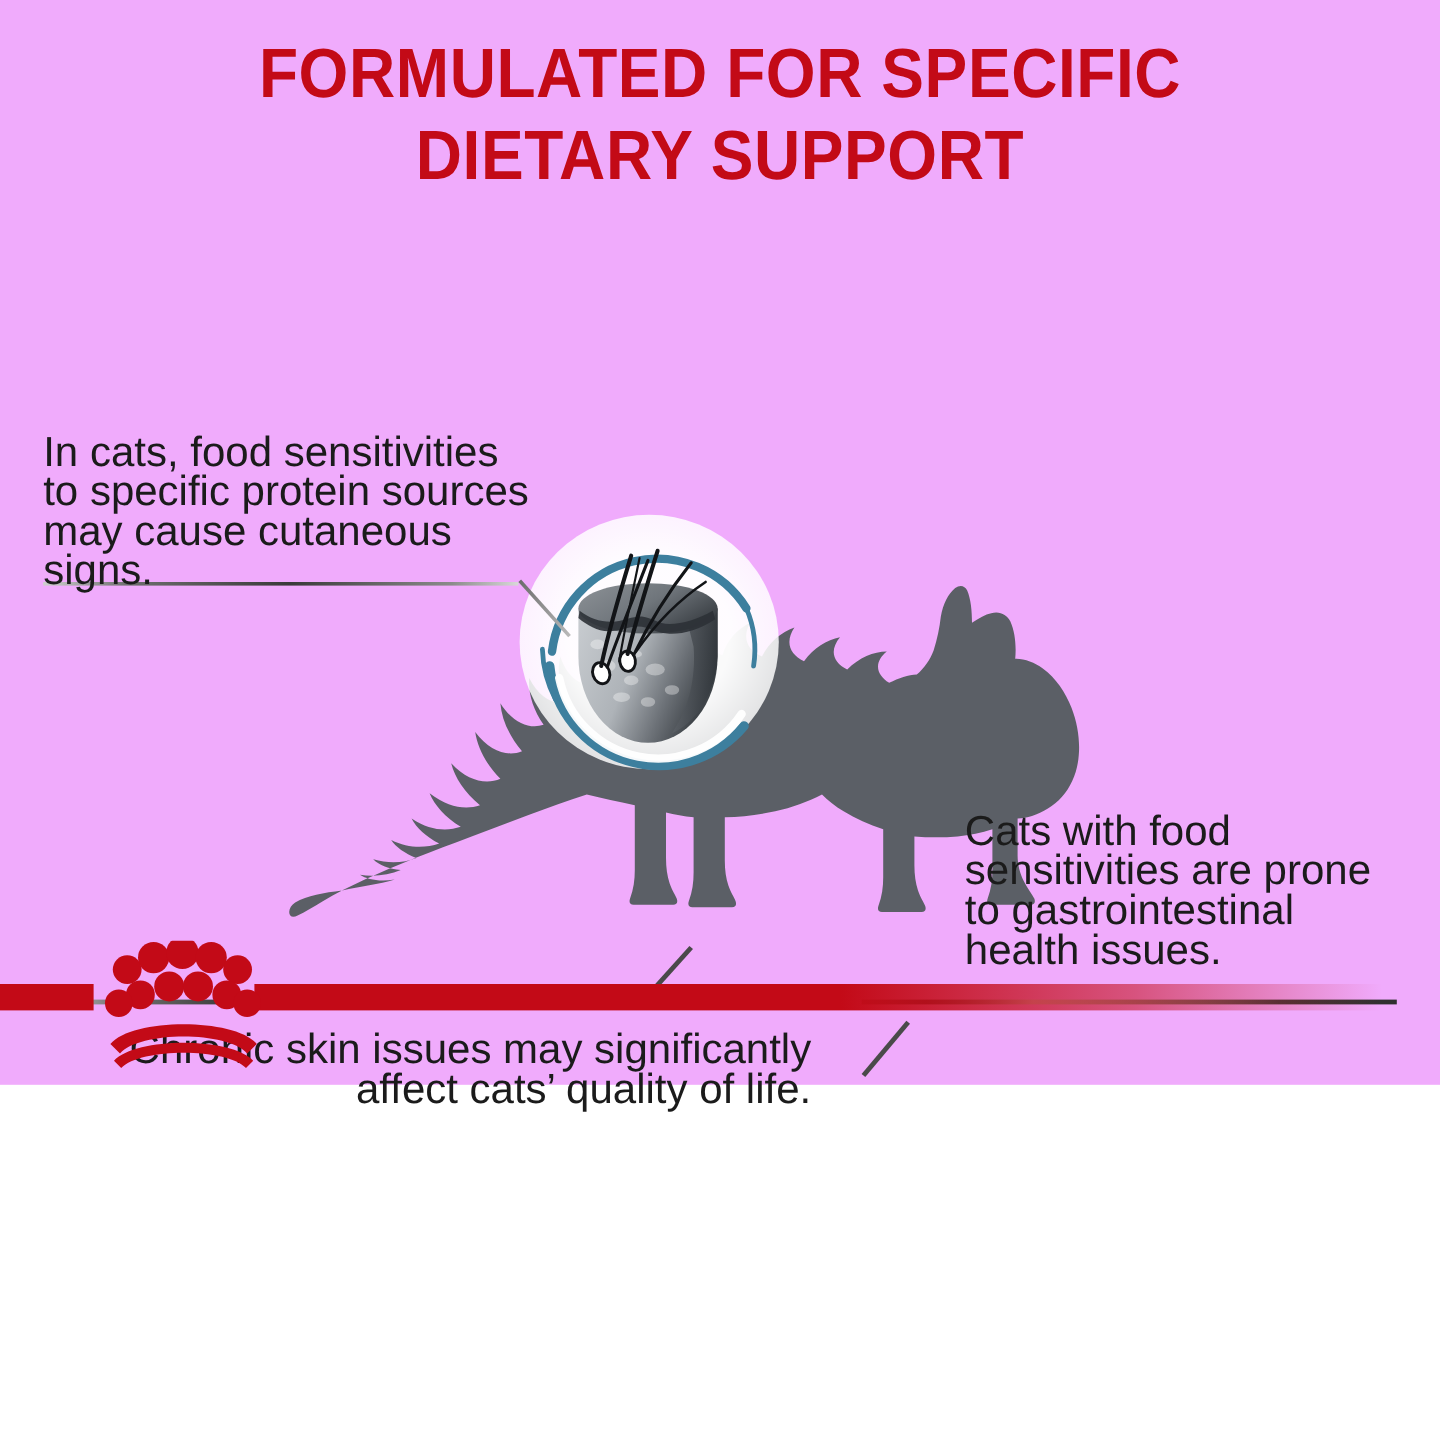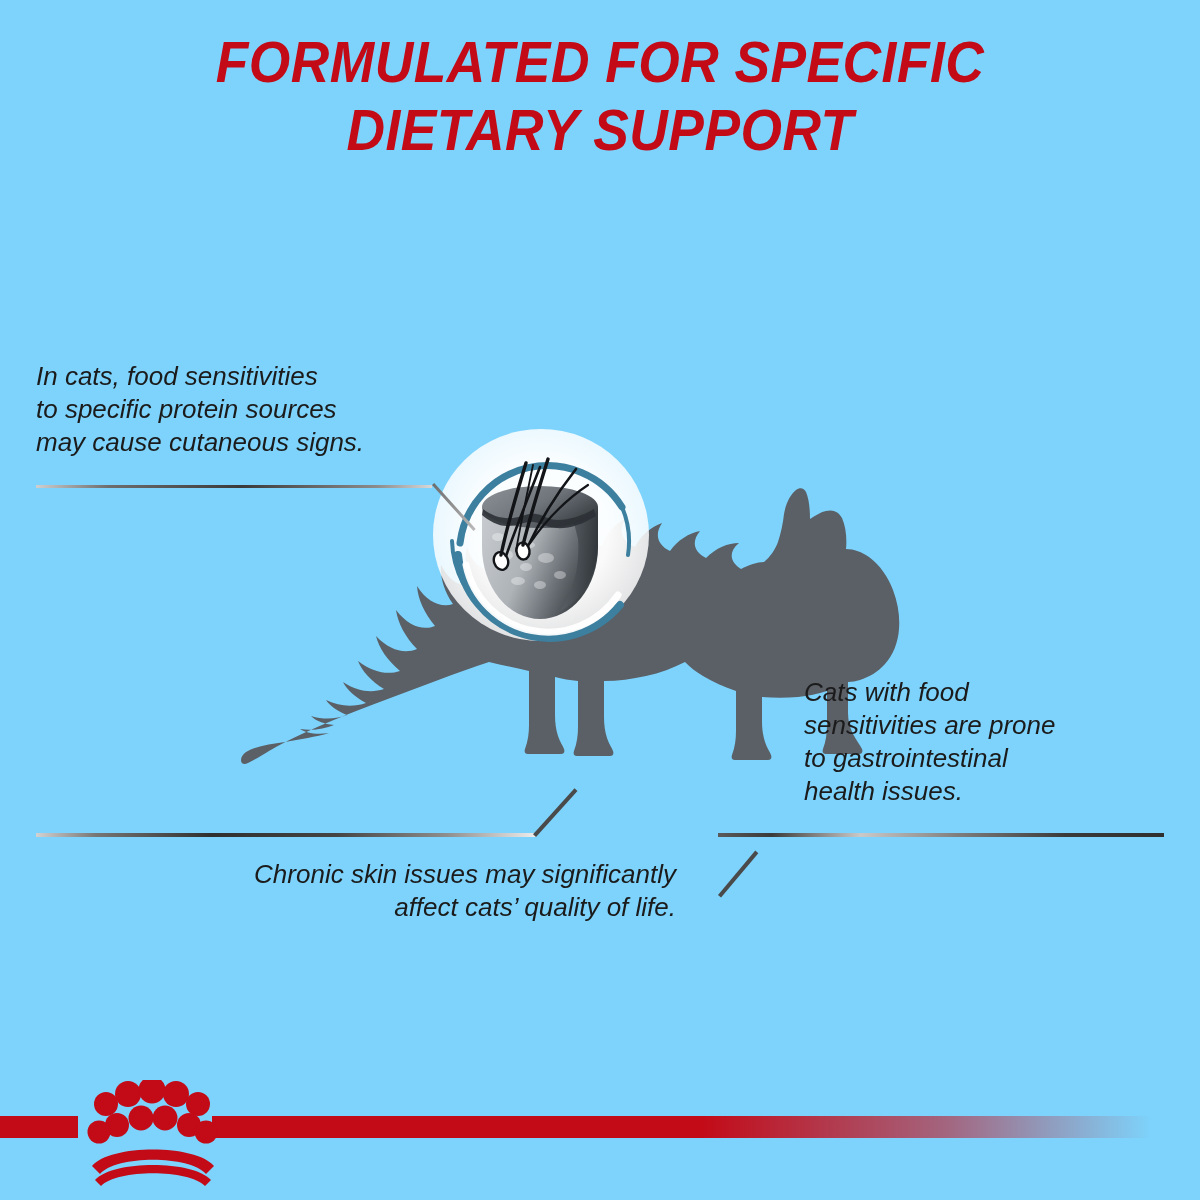--- a/index.html
+++ b/index.html
@@ -5,23 +5,22 @@
 <style>
   * { margin:0; padding:0; box-sizing:border-box; }
   html, body {
     width:1200px; height:1200px;
     background:#ffffff;
     font-family:"Liberation Sans", sans-serif;
     overflow:hidden;
   }
   #stage {
     position:relative;
-    width:1200px; height:1200px;
-    background:#7dd3fc;
-    font-style:italic;
+    width:1200px; height:904px;
+    background:#f0abfc;
   }
 
   
   .title {
     position:absolute;
     left:0; top:28px;
     width:1200px;
     text-align:center;
     color:#C30A17;
     font-family:"Liberation Sans Narrow","Liberation Sans", sans-serif;
@@ -31,21 +30,21 @@
     letter-spacing:0.5px;
     transform:scaleX(0.92);
     transform-origin:center top;
     white-space:pre-line;
   }
 
   
   .callout {
     position:absolute;
     color:#1b1b1b;
-    font-size:26px;
+    font-size:35px;
     line-height:33px;
     white-space:pre-line;
     font-family:"Liberation Sans", sans-serif;
   }
   #callout-skin      { left:36px;  top:360px; width:430px; text-align:left; }
   #callout-gi        { right:36px; top:676px; width:360px; }
   #callout-chronic   { left:36px;  top:858px; width:640px; text-align:right; }
 
   
   .leader { position:absolute; }

